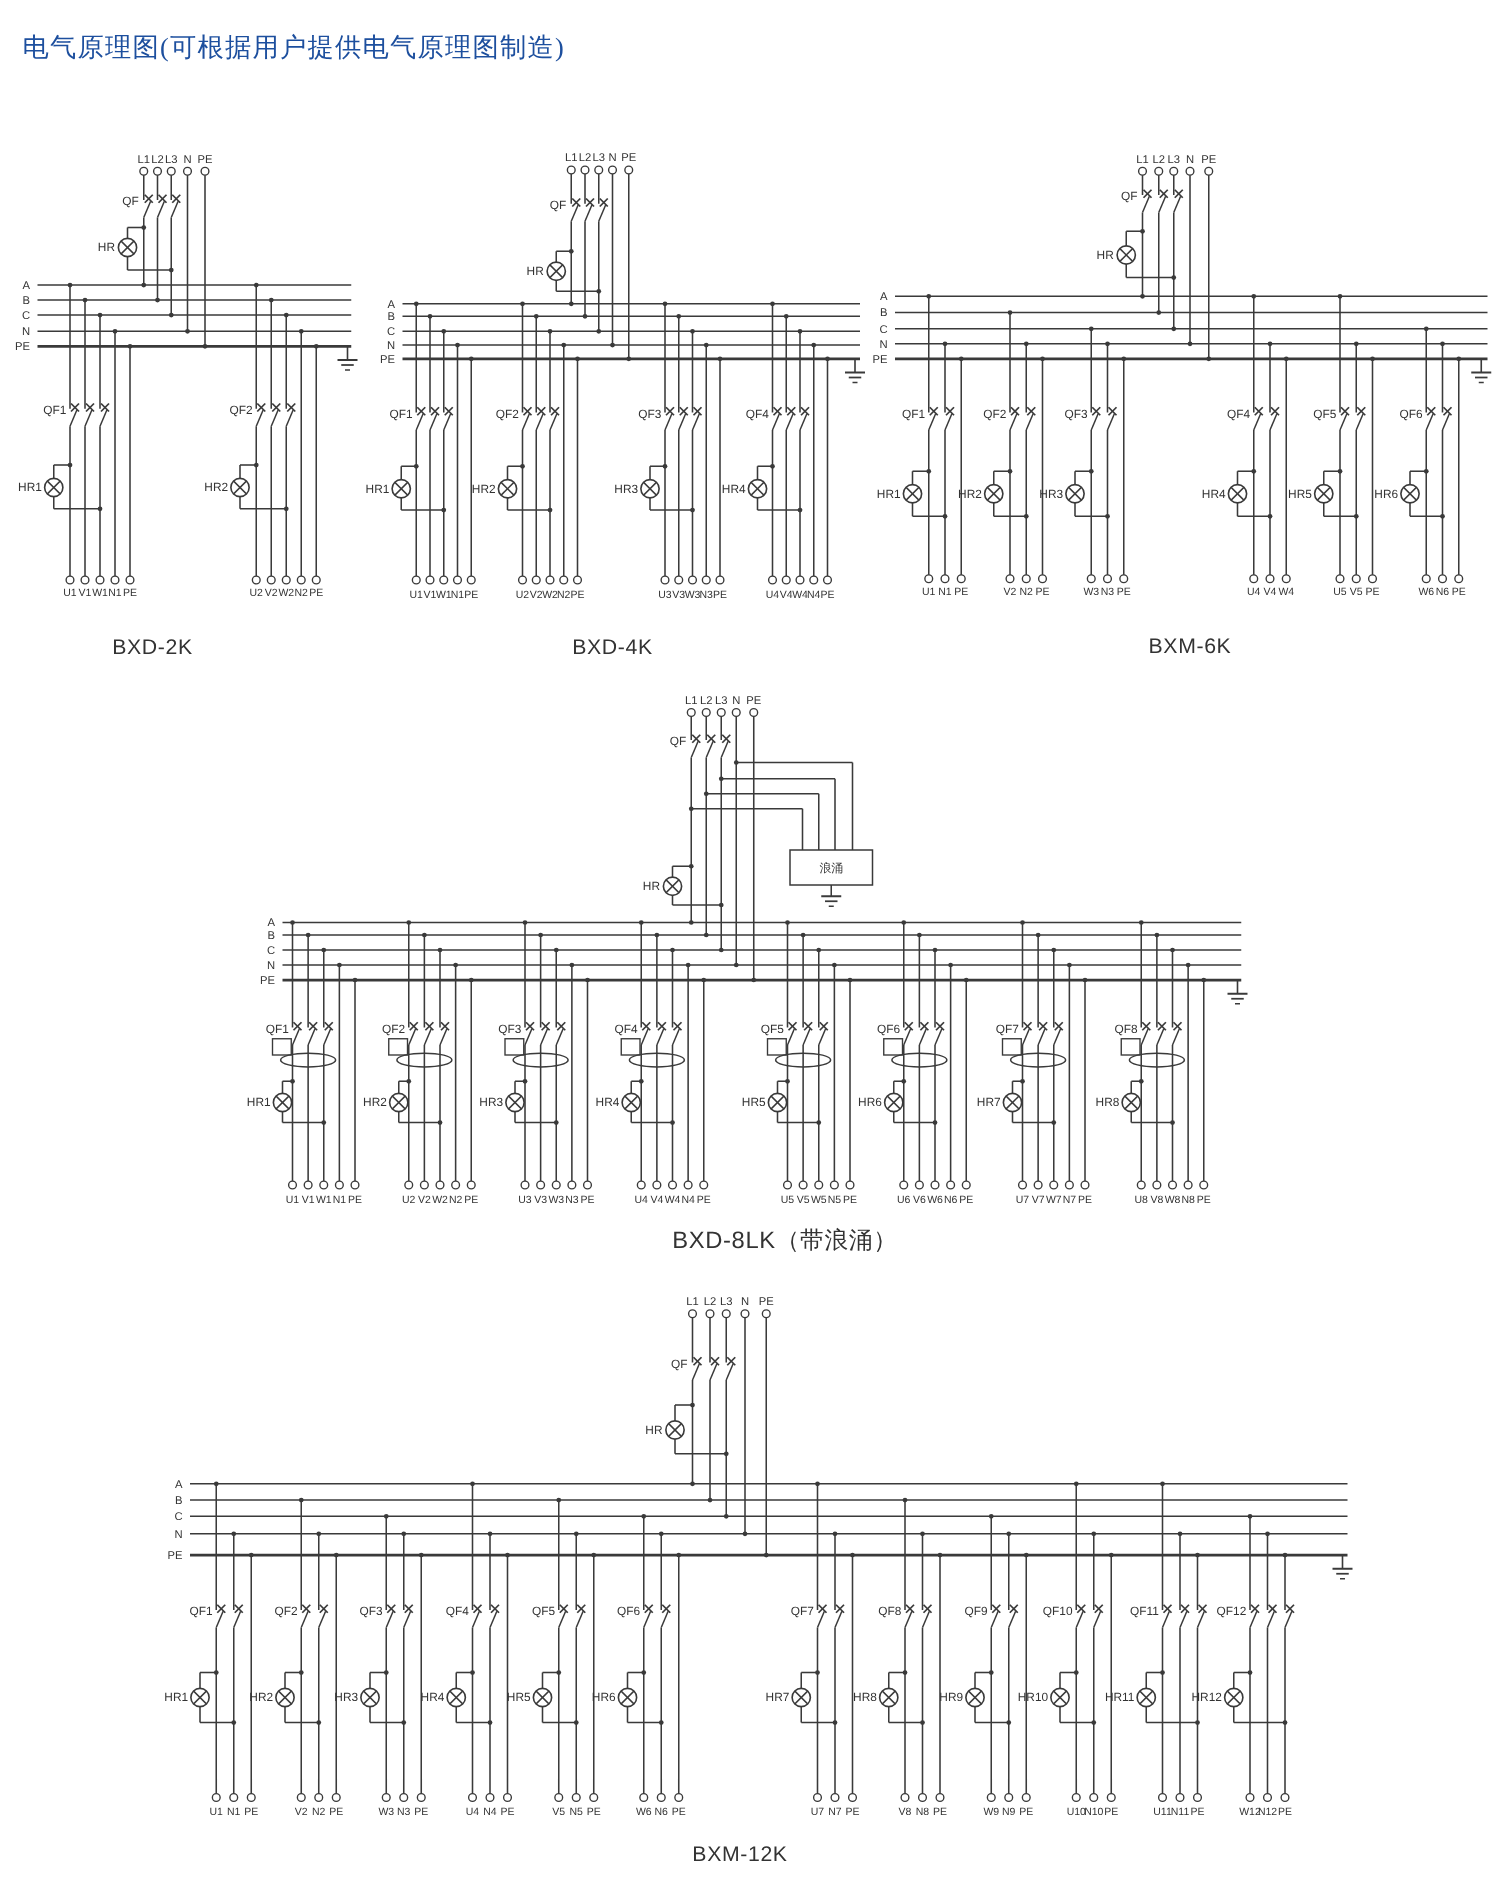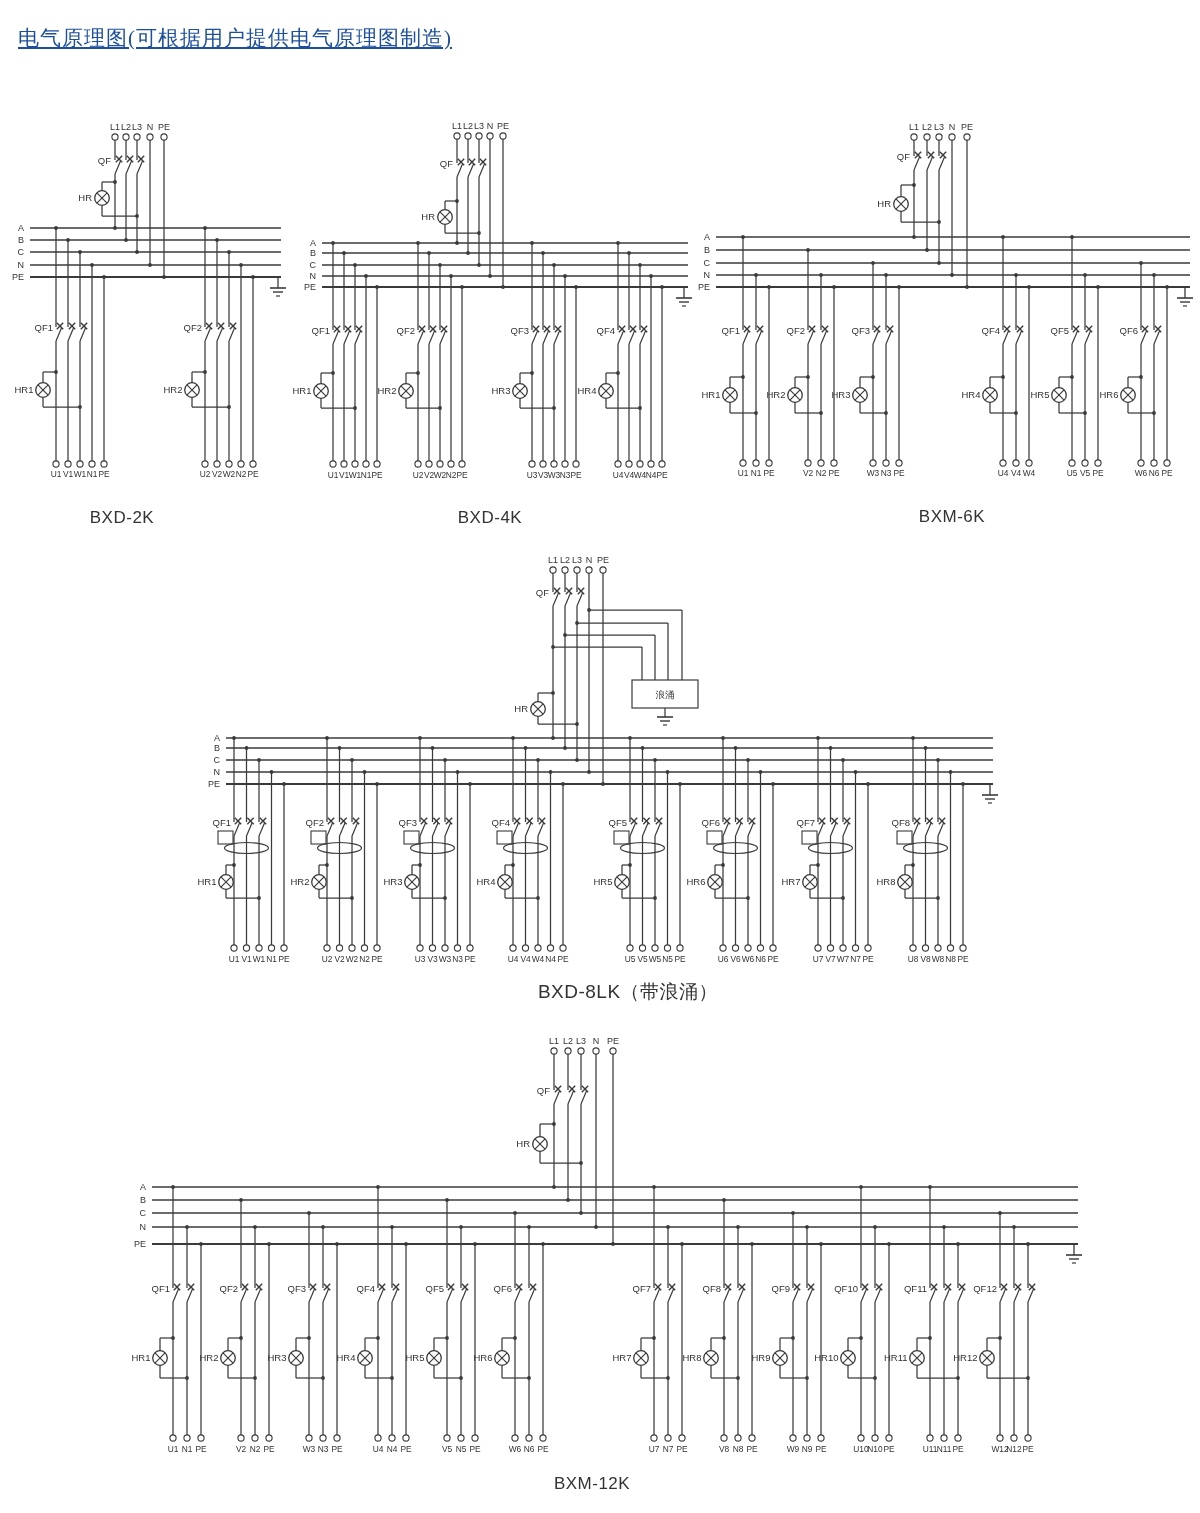--- a/index.html
+++ b/index.html
@@ -1,20 +1,20 @@
 <!DOCTYPE html>
 <html><head>
 <meta charset="utf-8">
 <style>
   html,body{margin:0;padding:0;background:#ffffff;}
   body{width:1200px;height:1513px;position:relative;font-family:"Liberation Sans","DejaVu Sans",sans-serif;}
   .page-title{
     position:absolute;left:18px;top:24px;
     font-family:"Liberation Serif","DejaVu Serif",serif;
-    font-size:21px;letter-spacing:1px;color:#1d4f9e;text-decoration:underline;
+    font-size:21px;letter-spacing:1px;color:#1d4f9e;
   }
   #schematic{position:absolute;left:0;top:0;}
   #schematic text{font-family:"Liberation Sans","DejaVu Sans",sans-serif;}
 </style>
 </head>
 <body>
 
 <div class="page-title">电气原理图(可根据用户提供电气原理图制造)</div>
 
 <svg id="schematic" width="1200" height="1513" viewBox="0 0 1200 1513" xmlns="http://www.w3.org/2000/svg">

